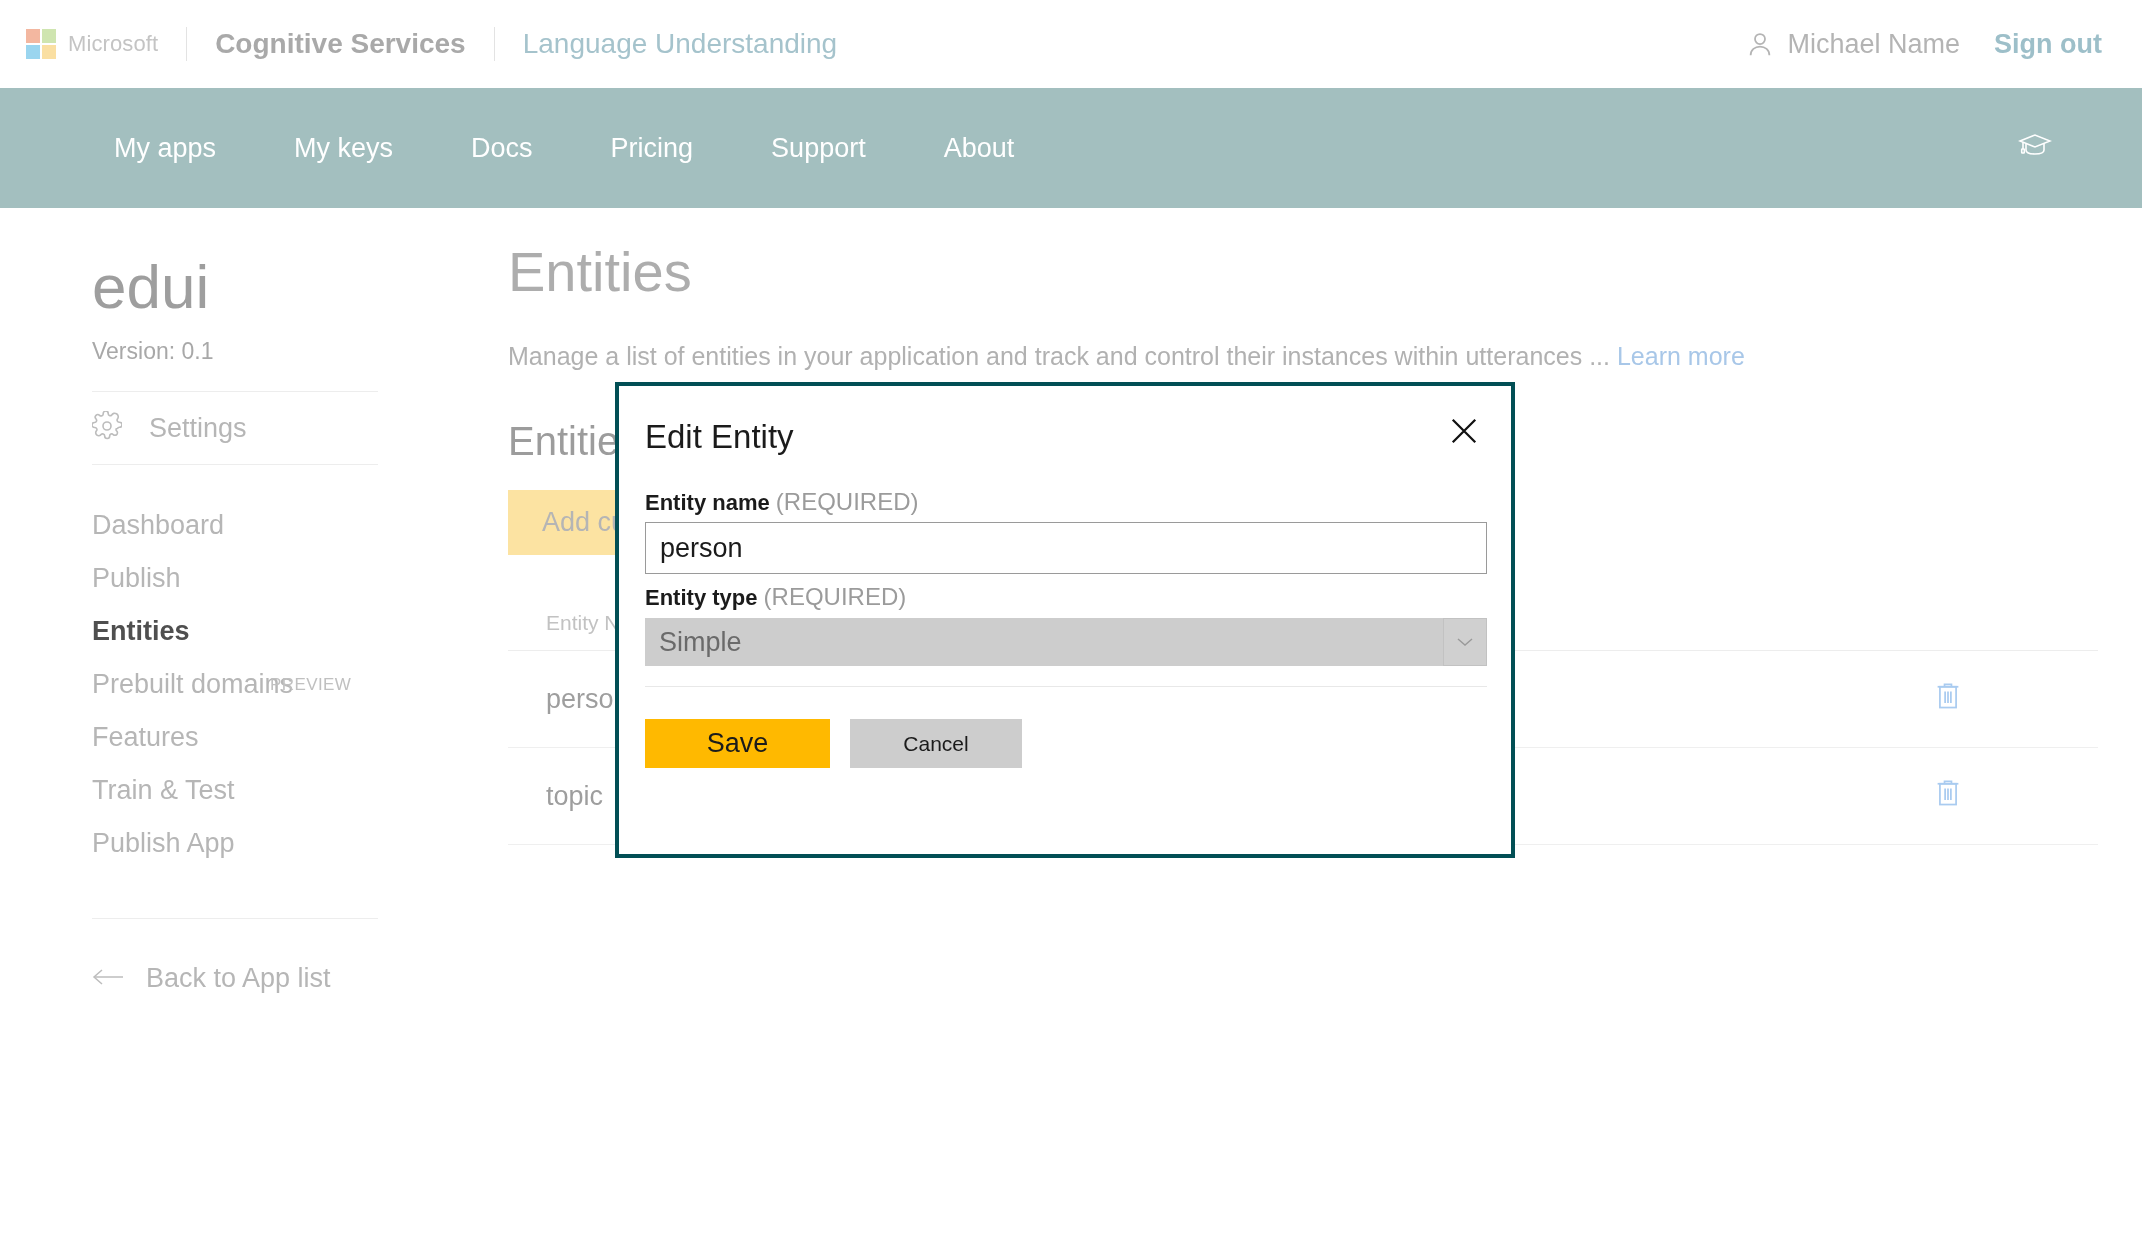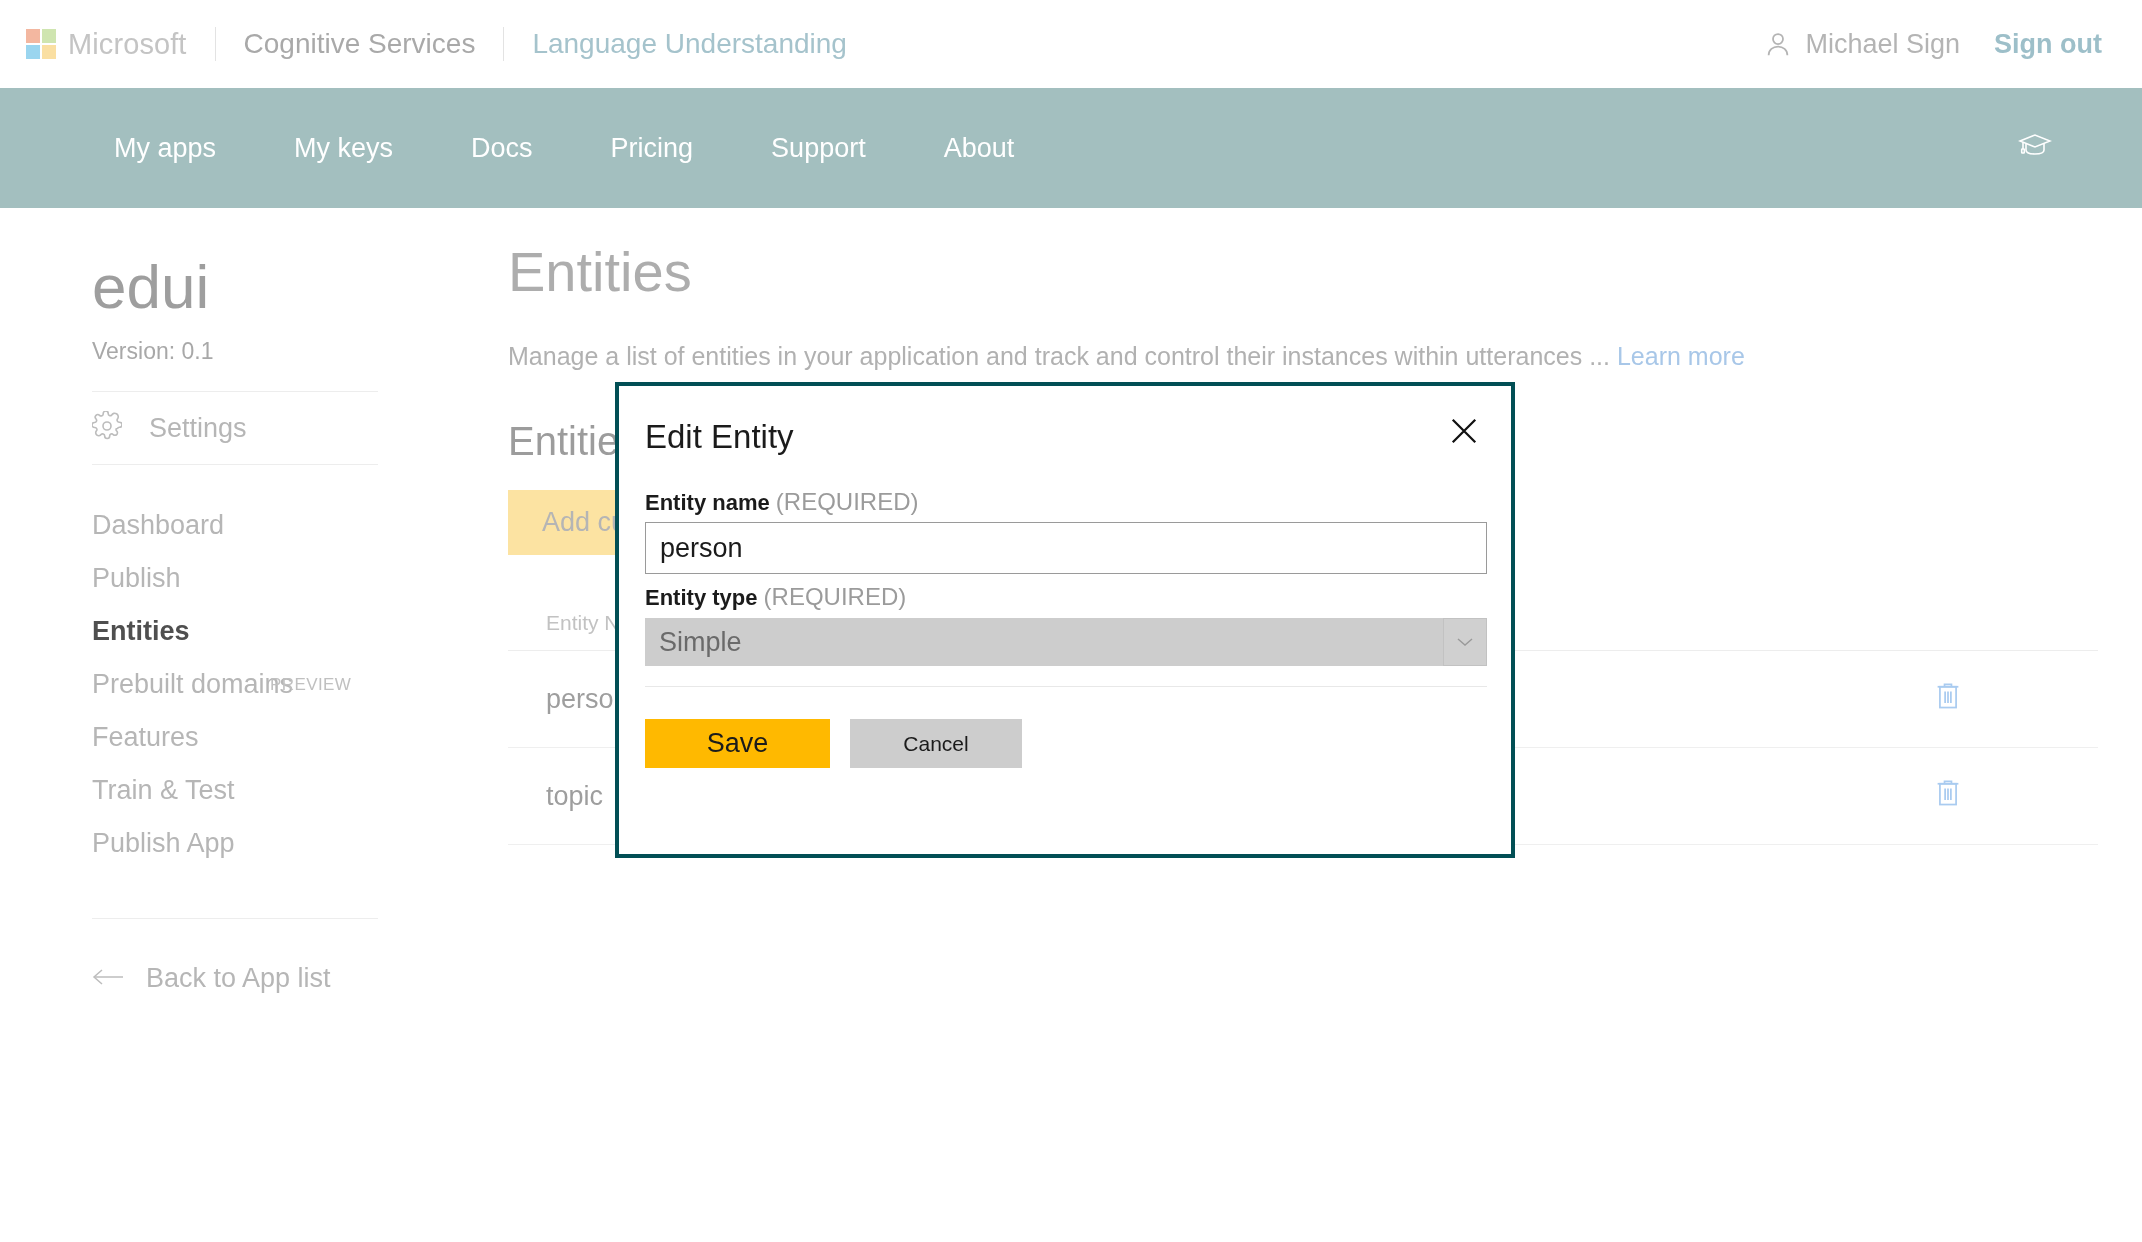--- a/index.html
+++ b/index.html
@@ -24,27 +24,27 @@
     width: 30px; height: 30px;
     display: grid; grid-template-columns: 14px 14px; grid-template-rows: 14px 14px;
     gap: 2px;
   }
   #ms-squares i { display: block; width: 14px; height: 14px; }
   #ms-squares i.s1 { background: #f3b7a0; }
   #ms-squares i.s2 { background: #cfe5b0; }
   #ms-squares i.s3 { background: #9ad5ef; }
   #ms-squares i.s4 { background: #fadfa2; }
   #ms-wordmark {
-    margin-left: 12px; font-size: 29px; color: #c4c4c4; font-weight: 400;
+    margin-left: 12px; font-size: 22px; color: #c4c4c4; font-weight: 400;
     letter-spacing: 0.1px;
   }
   .hdr-divider {
     width: 1px; height: 34px; background: #e3e3e3; margin: 0 28px;
   }
-  #svc-name { font-size: 28px; color: #a9a9a9; font-weight: 400; }
+  #svc-name { font-size: 28px; color: #a9a9a9; font-weight: 700; }
   #product-name { font-size: 28px; color: #a5c3cc; font-weight: 400; }
   #header-right {
     position: absolute; right: 40px; top: 0; height: 88px;
     display: flex; align-items: center; gap: 0;
   }
   #user-icon { margin-right: 12px; display: flex; align-items: center; }
   #user-name { font-size: 27px; color: #b4b4b4; margin-right: 34px; }
   #sign-out { font-size: 27px; color: #9dbfc9; font-weight: 600; cursor: pointer; }
 
   
@@ -217,21 +217,21 @@
   <div class="hdr-divider"></div>
   <span id="product-name">Language Understanding</span>
 
   <div id="header-right">
     <span id="user-icon">
       <svg width="30" height="30" viewBox="0 0 24 24" fill="none" stroke="#b4b4b4" stroke-width="1.4">
         <circle cx="12" cy="8" r="4"></circle>
         <path d="M4.5 21c0-4.1 3.4-7 7.5-7s7.5 2.9 7.5 7"></path>
       </svg>
     </span>
-    <span id="user-name">Michael Sign</span>
+    <span id="user-name">Michael Name</span>
     <span id="sign-out">Sign out</span>
   </div>
 </div>
 
 <div id="nav-bar">
   <div id="nav-items">
     <span class="nav-item">My apps</span>
     <span class="nav-item">My keys</span>
     <span class="nav-item">Docs</span>
     <span class="nav-item">Pricing</span>

